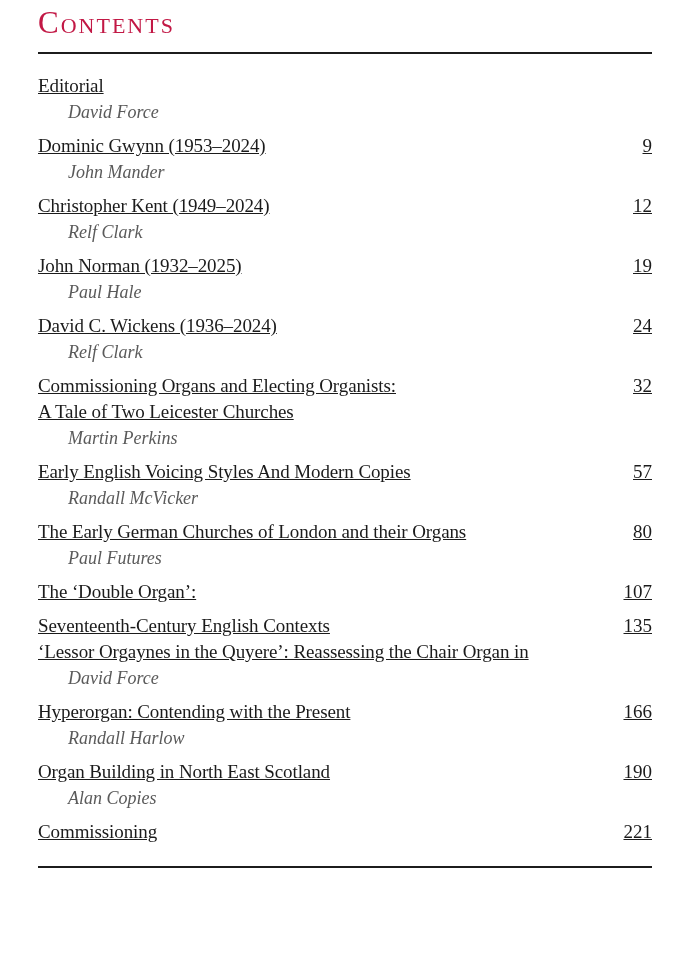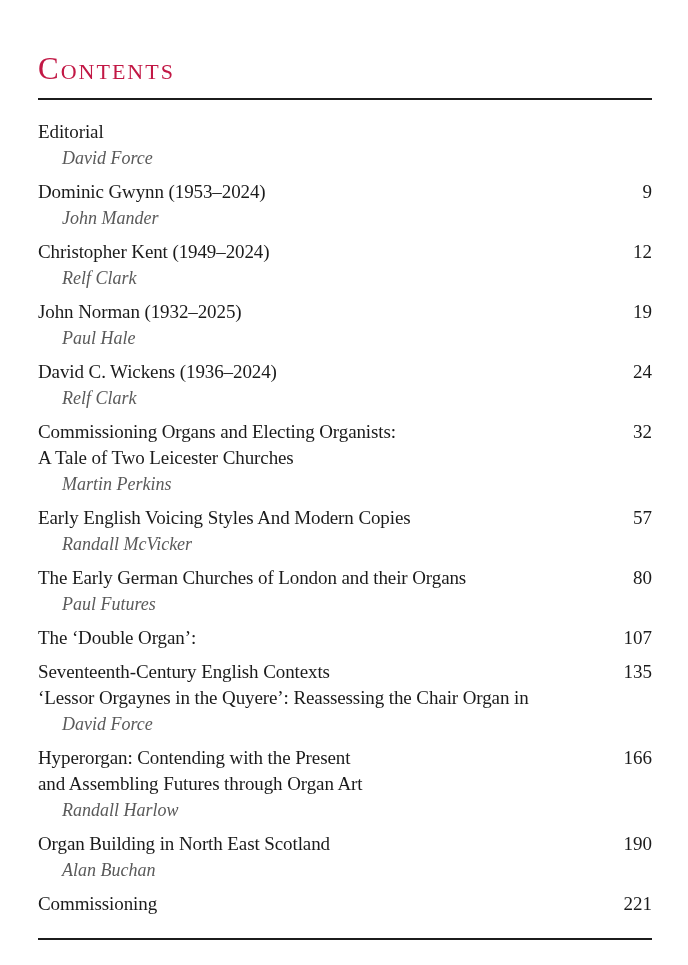--- a/index.html
+++ b/index.html
@@ -23,51 +23,51 @@
     padding-bottom: 12px;
     border-bottom: 2px solid #1c1c1c;
   }
   .page-title {
     font-size: 31px;
     line-height: 34px;
     font-variant-caps: small-caps;
     letter-spacing: 2px;
     color: #c21845;
     font-weight: 400;
-    margin-top: 46px;
   }
   .toc {
     margin-top: 19px;
   }
   .entry {
     margin-bottom: 8px;
   }
   .entry-row {
     display: flex;
     justify-content: space-between;
     align-items: flex-start;
+    text-decoration: underline;
   }
   .entry-titles {
     flex: 1 1 auto;
     font-size: 19px;
     line-height: 26px;
     letter-spacing: -0.1px;
   }
   .entry-title-line {
     white-space: nowrap;
   }
   .entry-page {
     flex: 0 0 auto;
     min-width: 44px;
     text-align: right;
     font-size: 19px;
     line-height: 26px;
   }
   .entry-author {
-    margin-left: 24px;
+    margin-left: 30px;
     font-style: italic;
     font-size: 18px;
     line-height: 26px;
     color: #5a5a5a;
   }
   .footer-rule {
     margin-top: 21px;
     border-top: 2px solid #1c1c1c;
     height: 0;
   }
@@ -179,35 +179,34 @@
           </div>
       <div class="entry-page">135</div>
     </div>
   <div class="entry-author">David Force</div>
       </div>
 
   <div class="entry">
     <div class="entry-row">
       <div class="entry-titles">
             <div class="entry-title-line">Hyperorgan: Contending with the Present</div>
-            <div class="entry-title-line">and Assembling Futures through Organ Art</div>
           </div>
       <div class="entry-page">166</div>
     </div>
   <div class="entry-author">Randall Harlow</div>
       </div>
 
   <div class="entry">
     <div class="entry-row">
       <div class="entry-titles">
             <div class="entry-title-line">Organ Building in North East Scotland</div>
           </div>
       <div class="entry-page">190</div>
     </div>
-  <div class="entry-author">Alan Buchan</div>
+  <div class="entry-author">Alan Copies</div>
       </div>
 
   <div class="entry">
     <div class="entry-row">
       <div class="entry-titles">
             <div class="entry-title-line">Commissioning</div>
           </div>
       <div class="entry-page">221</div>
     </div>
   </div>

